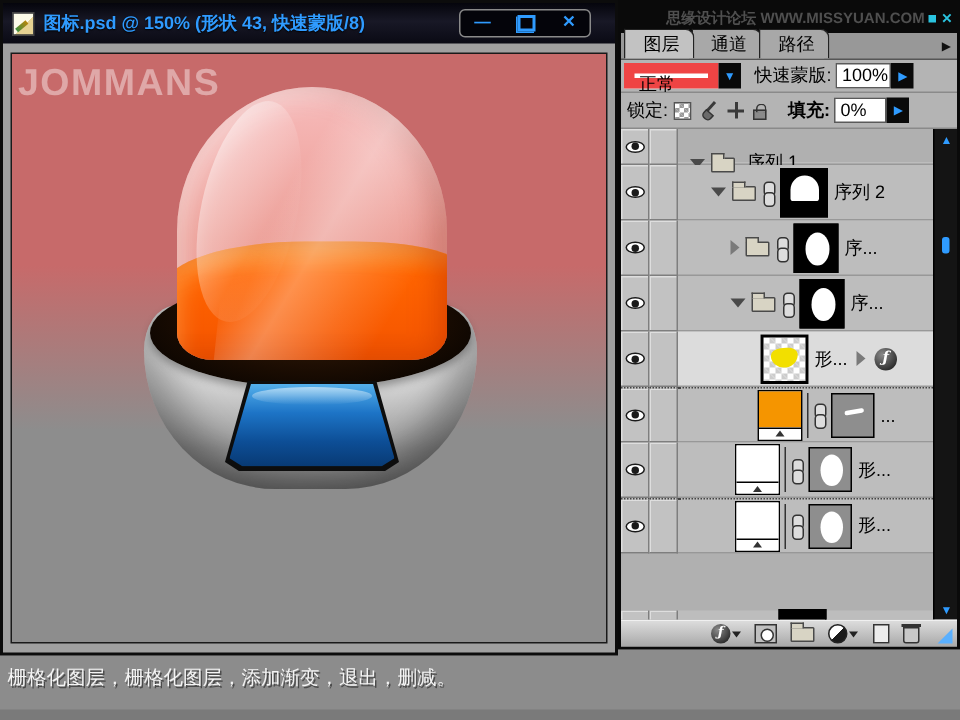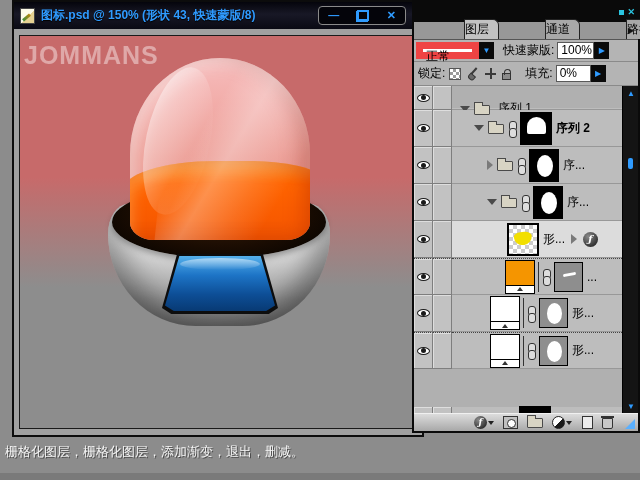--- a/index.html
+++ b/index.html
@@ -1,20 +1,20 @@
 <!DOCTYPE html>
 <html><head>
 <meta charset="utf-8">
 <style>
   * { margin:0; padding:0; box-sizing:border-box; }
   html,body { width:640px; height:480px; overflow:hidden; }
   body { position:relative; background:#8c8c8c; font-family:"Liberation Sans", sans-serif; }
 
   
-  #doc-window { position:absolute; left:12px; top:0; width:412px; height:437px;
+  #doc-window { position:absolute; left:0; top:0; width:412px; height:437px;
     background:#a0a0a0; border:2px solid #0c0c0c; }
   .titlebar { height:27px; background:linear-gradient(180deg,#05050c,#181826 45%,#0a0a14);
     display:flex; align-items:center; padding:0 6px; position:relative; }
   .doc-icon { width:15px; height:16px; background:linear-gradient(135deg,#fdfbe9 55%,#e6d293 55%);
     border:1px solid #444; position:relative; margin-right:6px; flex:none; }
   .doc-icon::after { content:''; position:absolute; left:1px; top:7px; width:9px; height:3px;
     background:linear-gradient(90deg,#3f8f3f,#b8860b); transform:rotate(-40deg); }
   .title-text { color:#2f9bff; font-size:12px; font-weight:bold; white-space:nowrap;
     text-shadow:0 1px 1px #000; }
   .win-controls { position:absolute; right:16px; top:4px; width:88px; height:19px;
@@ -75,22 +75,22 @@
   #panel { position:absolute; left:412px; top:0; width:228px; height:433px;
     background:#b4b4b4; border:2px solid #0a0a0a; display:flex; flex-direction:column; }
   .panel-top { height:20px; background:#0a0a0a; display:flex; align-items:center;
     justify-content:flex-end; padding:0 3px; gap:3px; overflow:hidden; }
   .panel-watermark { color:#4f4f4f; font-size:10px; font-weight:bold; white-space:nowrap; }
   .wm-sq { width:5px; height:5px; background:#2ac4e0; flex:none; }
   .wm-x { color:#2ac4e0; font-size:9px; font-weight:bold; line-height:9px; }
 
   .tabs { height:18px; background:#989898; display:flex; align-items:flex-end;
     padding-left:2px; border-bottom:1px solid #555; position:relative; }
-  .tab { font-size:12px; color:#000; padding:1px 9px 1px 0; border:1px solid #222; border-bottom:none;
-    border-radius:0 6px 0 0; background:#a8a8a8; margin-right:-2px; white-space:nowrap;margin-left:48px; }
+  .tab { font-size:12px; color:#000; padding:1px 9px 1px 12px; border:1px solid #222; border-bottom:none;
+    border-radius:0 6px 0 0; background:#a8a8a8; margin-right:-2px; white-space:nowrap; }
   .tab.active { background:#c2c2c2; position:relative; z-index:2; }
   .panel-menu-arrow { position:absolute; right:4px; top:4px; color:#111; font-size:8px; }
 
   .ctrl-row { display:flex; align-items:center; font-size:12px; color:#000;
     border-bottom:1px solid #8a8a8a; background:#b4b4b4; padding:0 2px; }
   .ctrl-row.blend { height:22px; }
   .ctrl-row.lockrow { height:24px; }
   .dd-box { width:63px; height:17px; background:#fff; border:7px solid #ef4444;
     padding:0 3px; line-height:15px; }
   .sq-btn { width:15px; height:17px; background:#0a0a0a; color:#2f9bff; font-size:8px;
@@ -240,20 +240,21 @@
     </div>
 
   </div>
 </div>
 
 <div id="status-text">栅格化图层，栅格化图层，添加渐变，退出，删减。</div>
 <div id="bottom-strip"></div>
 
 <div id="panel">
   <div class="panel-top">
+    <span class="panel-watermark">思缘设计论坛 WWW.MISSYUAN.COM</span>
     <span class="wm-sq"></span>
     <span class="wm-x">✕</span>
   </div>
 
   <div class="tabs">
     <span class="tab active">图层</span>
     <span class="tab">通道</span>
     <span class="tab">路径</span>
     <span class="panel-menu-arrow">▶</span>
   </div>
@@ -267,21 +268,21 @@
   </div>
 
   <div class="ctrl-row lockrow">
     <span class="lbl" style="margin-left:2px;">锁定:</span>
     <span class="lockset">
       <span class="checker-sm"></span>
       <span class="brush-icon"></span>
       <span class="move-icon"></span>
       <span class="lock-icon"></span>
     </span>
-    <span class="lbl" style="margin-left:8px;">填充:</span>
+    <span class="lbl" style="margin-left:8px;font-weight:bold;">填充:</span>
     <span class="field" style="width:35px; margin-left:3px;">0%</span>
     <span class="sq-btn">▶</span>
   </div>
 
   <div class="layers-wrap">
 
     <div class="lrow" style="height:24px;">
       <span class="cell">
           <span class="eye"></span>
         </span>
@@ -291,21 +292,21 @@
         <span class="folder"></span>
         <span class="lname">序列 1</span>
       </span>
     </div>
 
     <div class="lrow" style="height:37px;">
       <span class="cell">
           <span class="eye"></span>
         </span>
       <span class="cell"></span>
-      <span class="rc" style="padding-left:22px;font-weight:bold;">
+      <span class="rc" style="padding-left:22px;">
         <span class="tri-d"></span>
         <span class="folder"></span>
         <span class="chain"></span>
         <span class="thumb mask-dome"></span>
         <span class="lname">序列 2</span>
       </span>
     </div>
 
     <div class="lrow" style="height:37px;">
       <span class="cell">

